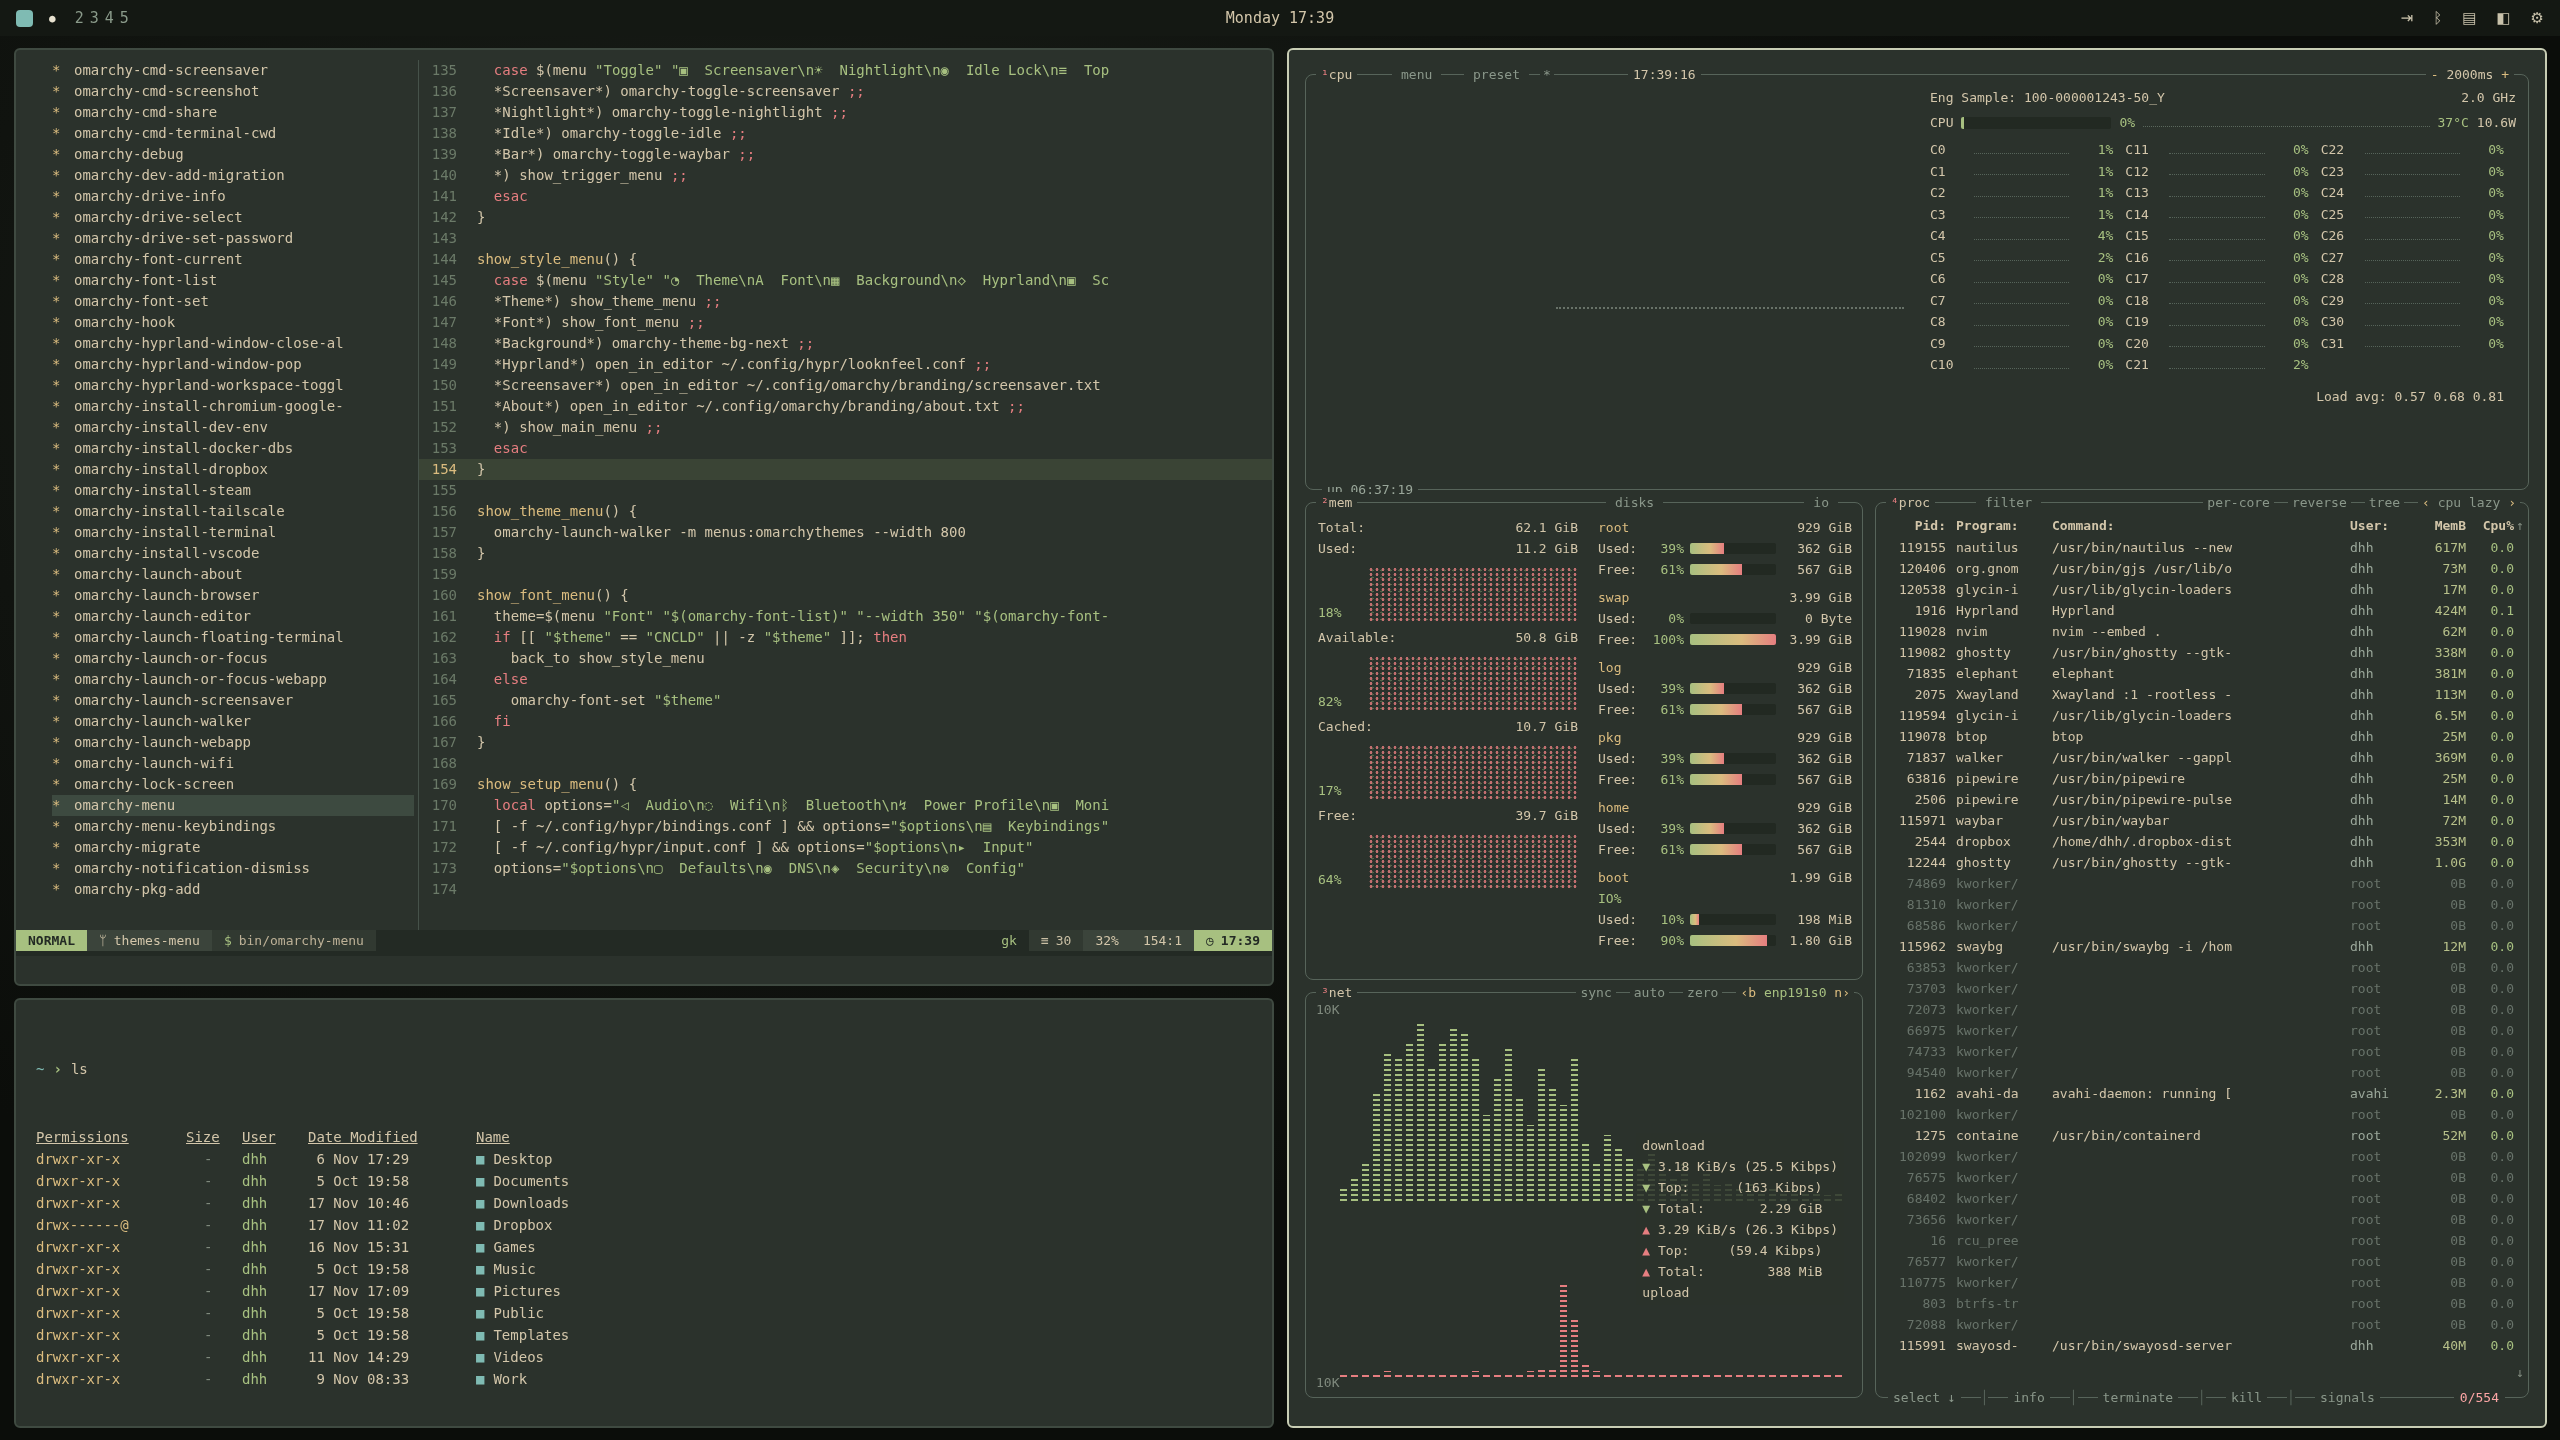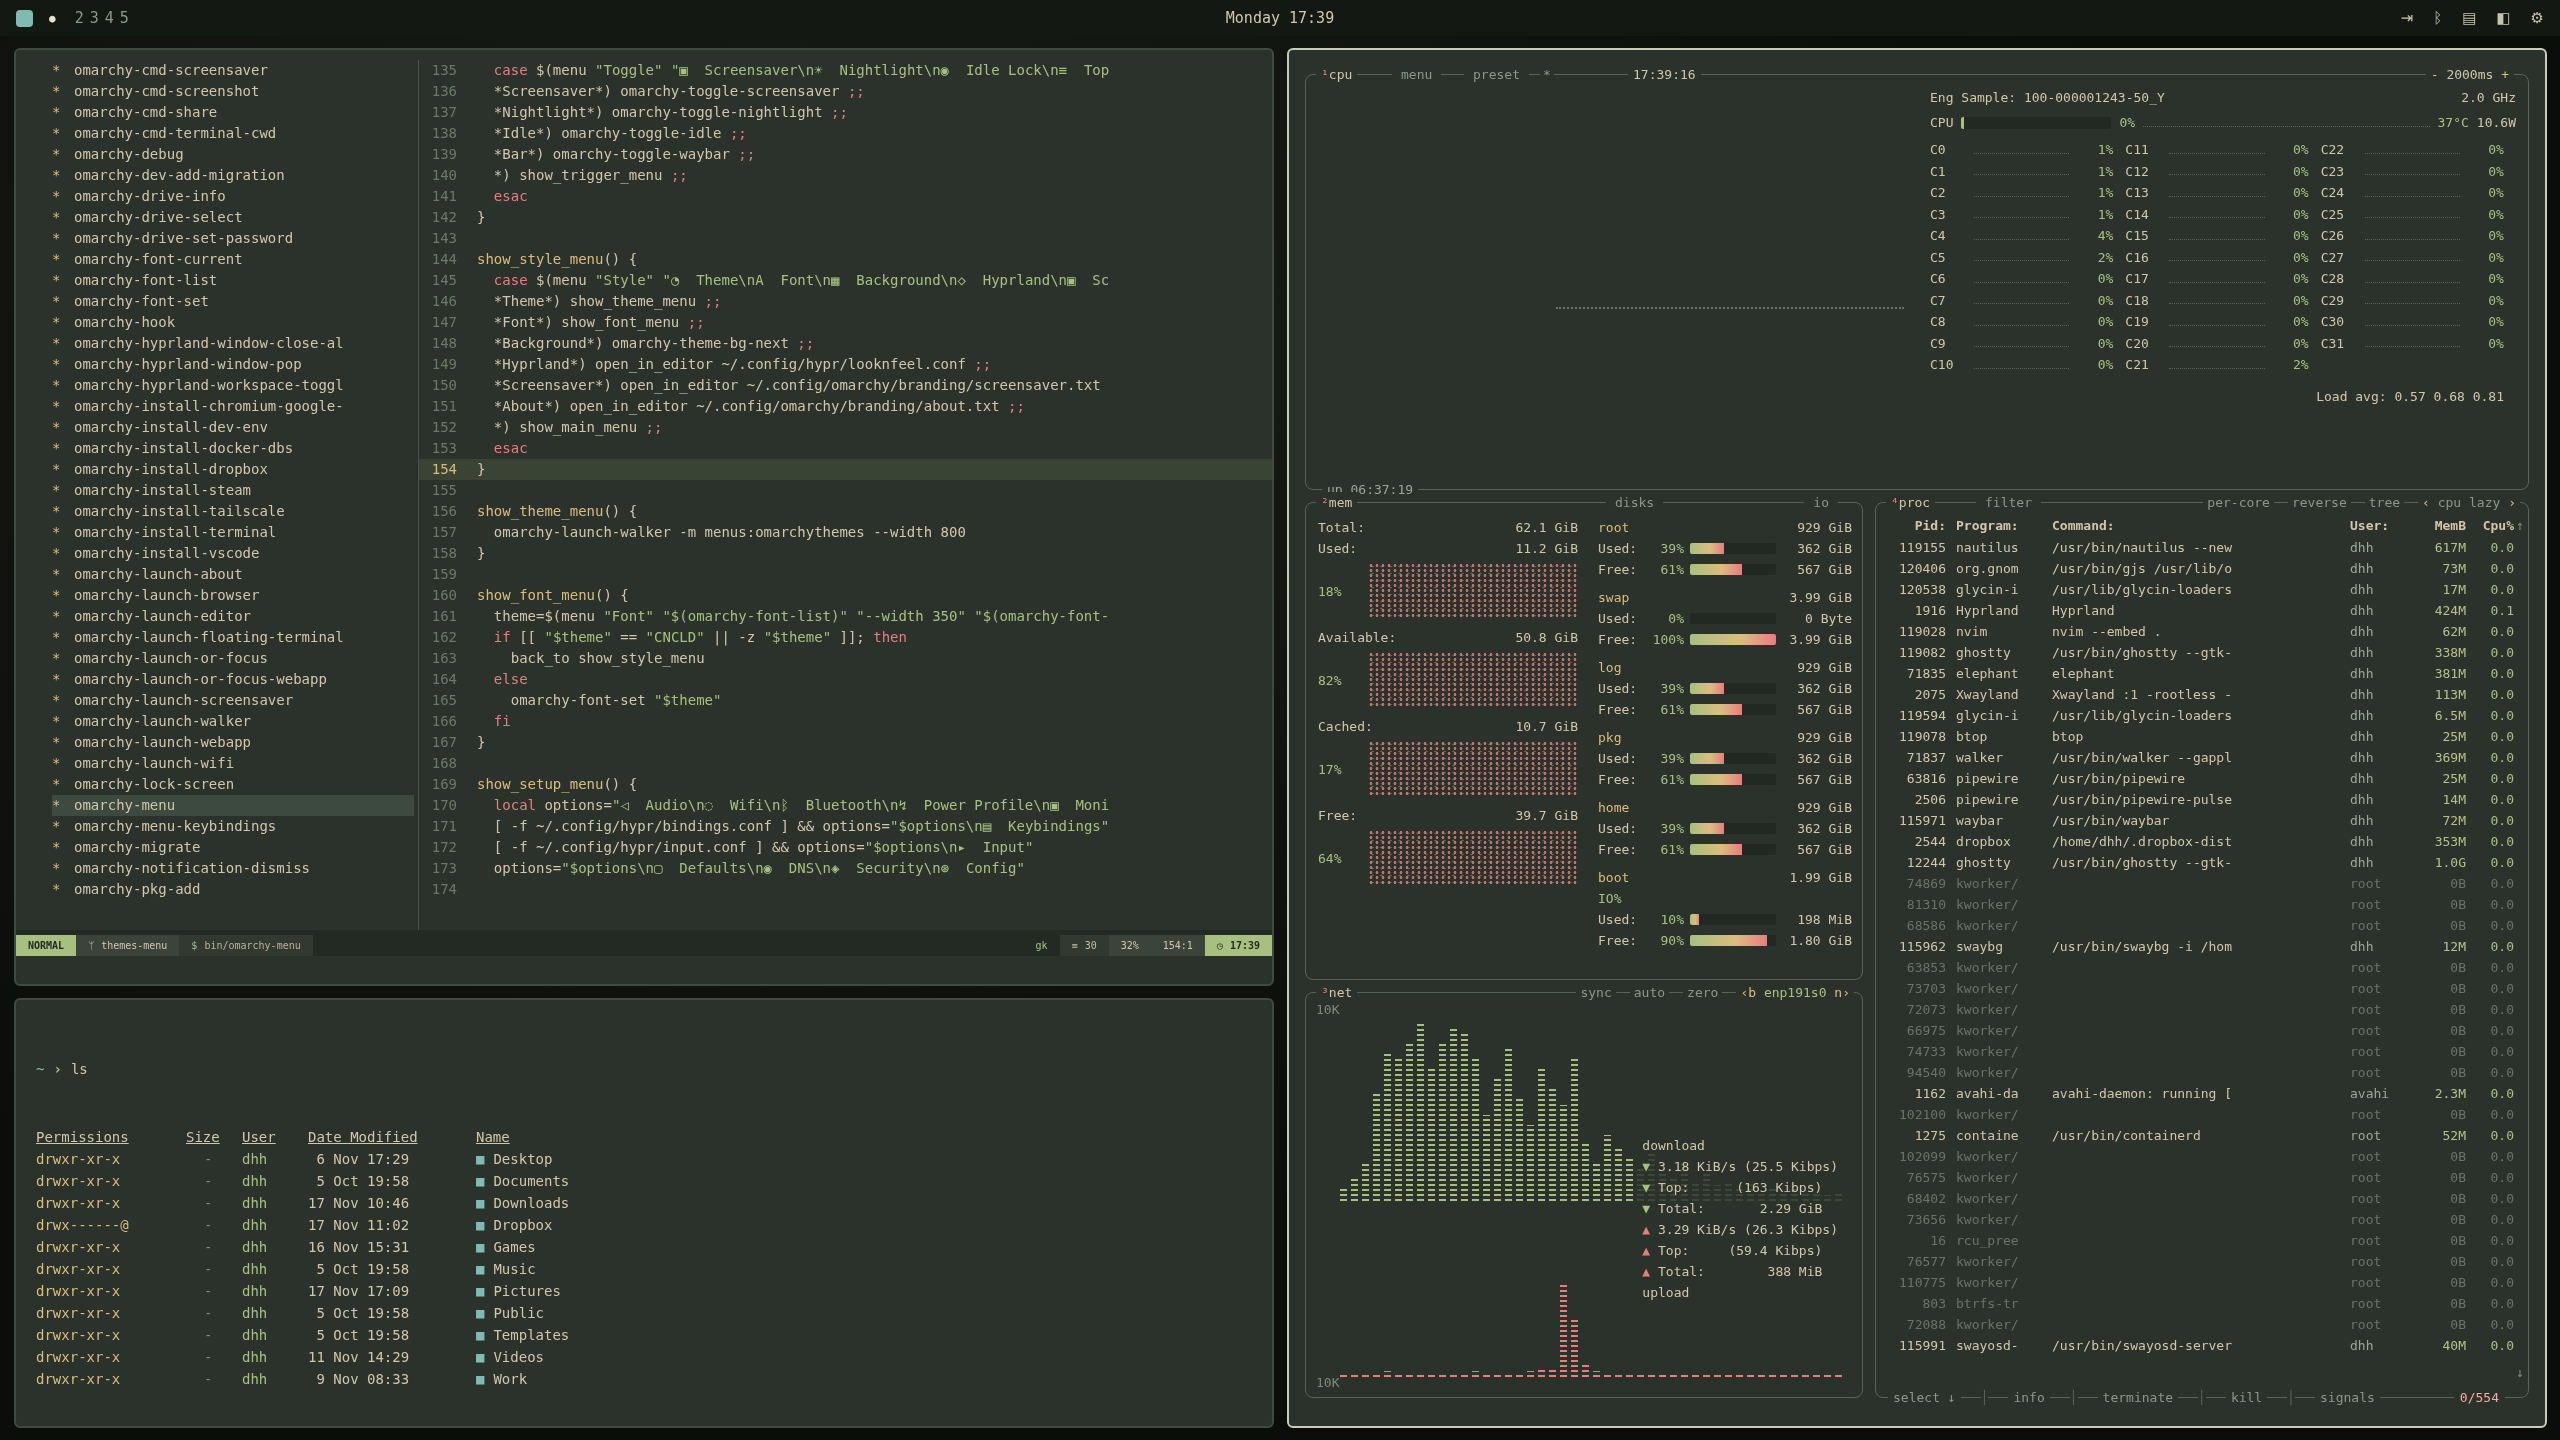--- a/index.html
+++ b/index.html
@@ -29,21 +29,21 @@
   .fl-star{color:#dbbc7f;width:12px;flex:none}
   .fl-name{color:#d3c6aa}
   .ed-sep{width:1px;background:#46524a;flex:none}
   .codearea{flex:1;overflow:hidden}
   .cl{display:flex;height:21px;white-space:pre}
   .cl.cur{background:#3a4435}
   .cl.cur .lnum{color:#dbbc7f}
   .lnum{width:58px;flex:none;text-align:right;padding-right:20px;color:#6b7a68}
   .ltext{flex:1;overflow:hidden}
   .sy-t{color:#d3c6aa}.sy-k{color:#e67e80}.sy-s{color:#a7c080}.sy-f{color:#dbbc7f}
-  .statusline{height:26px;display:flex;align-items:flex-end;font-size:10px;background:#232a24}
+  .statusline{height:26px;display:flex;align-items:flex-start;font-size:13px;background:#232a24}
   .statusline>span{display:flex;align-items:center;padding:0 12px;gap:7px;white-space:nowrap}
   .sl-mode{background:#a7c080;color:#232a24;font-weight:bold}
   .sl-branch{background:#3b443b}
   .sl-path{background:#313931;color:#bdb197}
   .sl-path .dollar{color:#a7c080}
   .sl-spacer{flex:1;padding:0}
   .sl-host{color:#a7c080}
   .sl-buf{background:#313931;color:#c9bfa4}
   .sl-scroll{background:#3b443b}
   .sl-pos{background:#3b443b}
@@ -89,21 +89,21 @@
   .core-row{display:flex;align-items:center;height:21.5px;padding-right:12px}
   .core-name{width:36px;color:#d3c6aa}
   .core-fill{flex:1;border-bottom:1px dotted #56645a;height:8px;margin:0 8px}
   .core-pct{width:36px;text-align:right;color:#a7c080}
   .loadavg{text-align:right;margin-top:10px;padding-right:12px;color:#d3c6aa}
   .uptime{position:absolute;left:16px;bottom:-11px;background:#2b322c;padding:0 5px;color:#9aa79a}
   #mem-box{left:16px;top:452px;width:558px;height:478px}
   #mem-stats{position:absolute;left:12px;top:14px;width:268px}
   .mem-line{display:flex;justify-content:space-between;padding-right:8px}
   .mv{color:#d3c6aa}
-  .mem-graph-row{display:flex;gap:8px;height:64px;align-items:center;margin-bottom:4px}
+  .mem-graph-row{display:flex;gap:8px;height:64px;align-items:flex-end;margin-bottom:4px}
   .mpct{color:#a7c080;width:42px;flex:none}
   .dotgraph{flex:1;height:56px;margin-right:8px;
     background-image:radial-gradient(rgba(230,126,128,.8) 1.3px, transparent 1.6px),
                      radial-gradient(rgba(167,192,128,.35) 1.1px, transparent 1.4px);
     background-size:6px 5px, 9px 7px}
   #disk-list{position:absolute;left:292px;top:14px;right:10px}
   .disk{margin-bottom:7px}
   .disk-head{display:flex;justify-content:space-between}
   .dname{color:#dbbc7f}
   .dsize{color:#d3c6aa}

